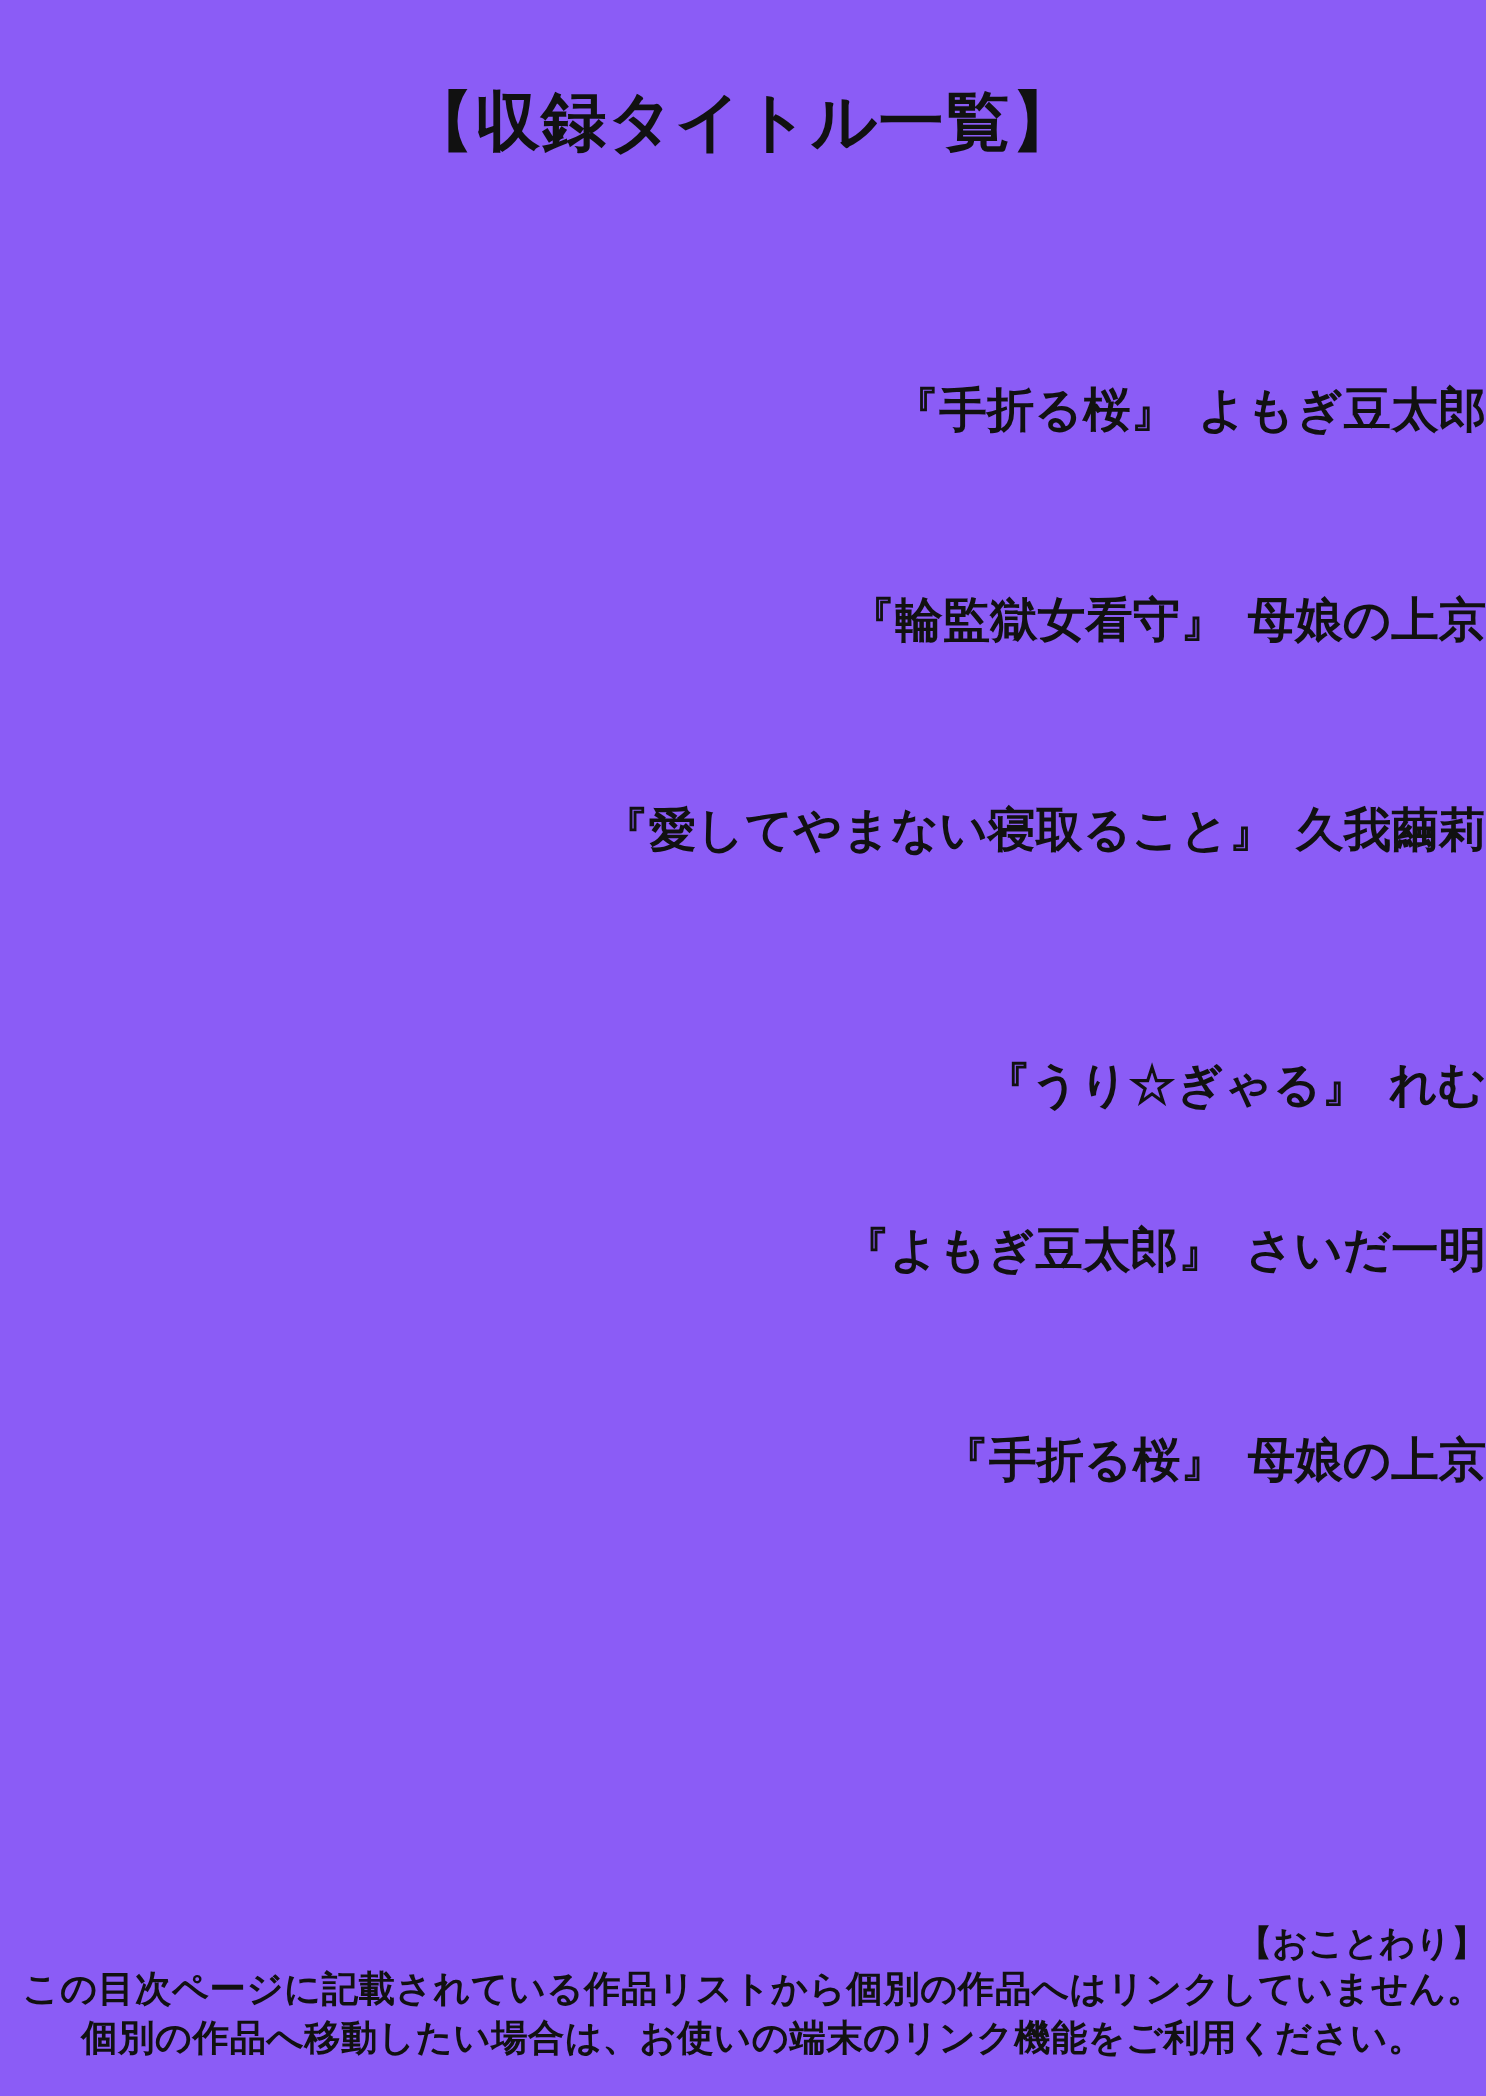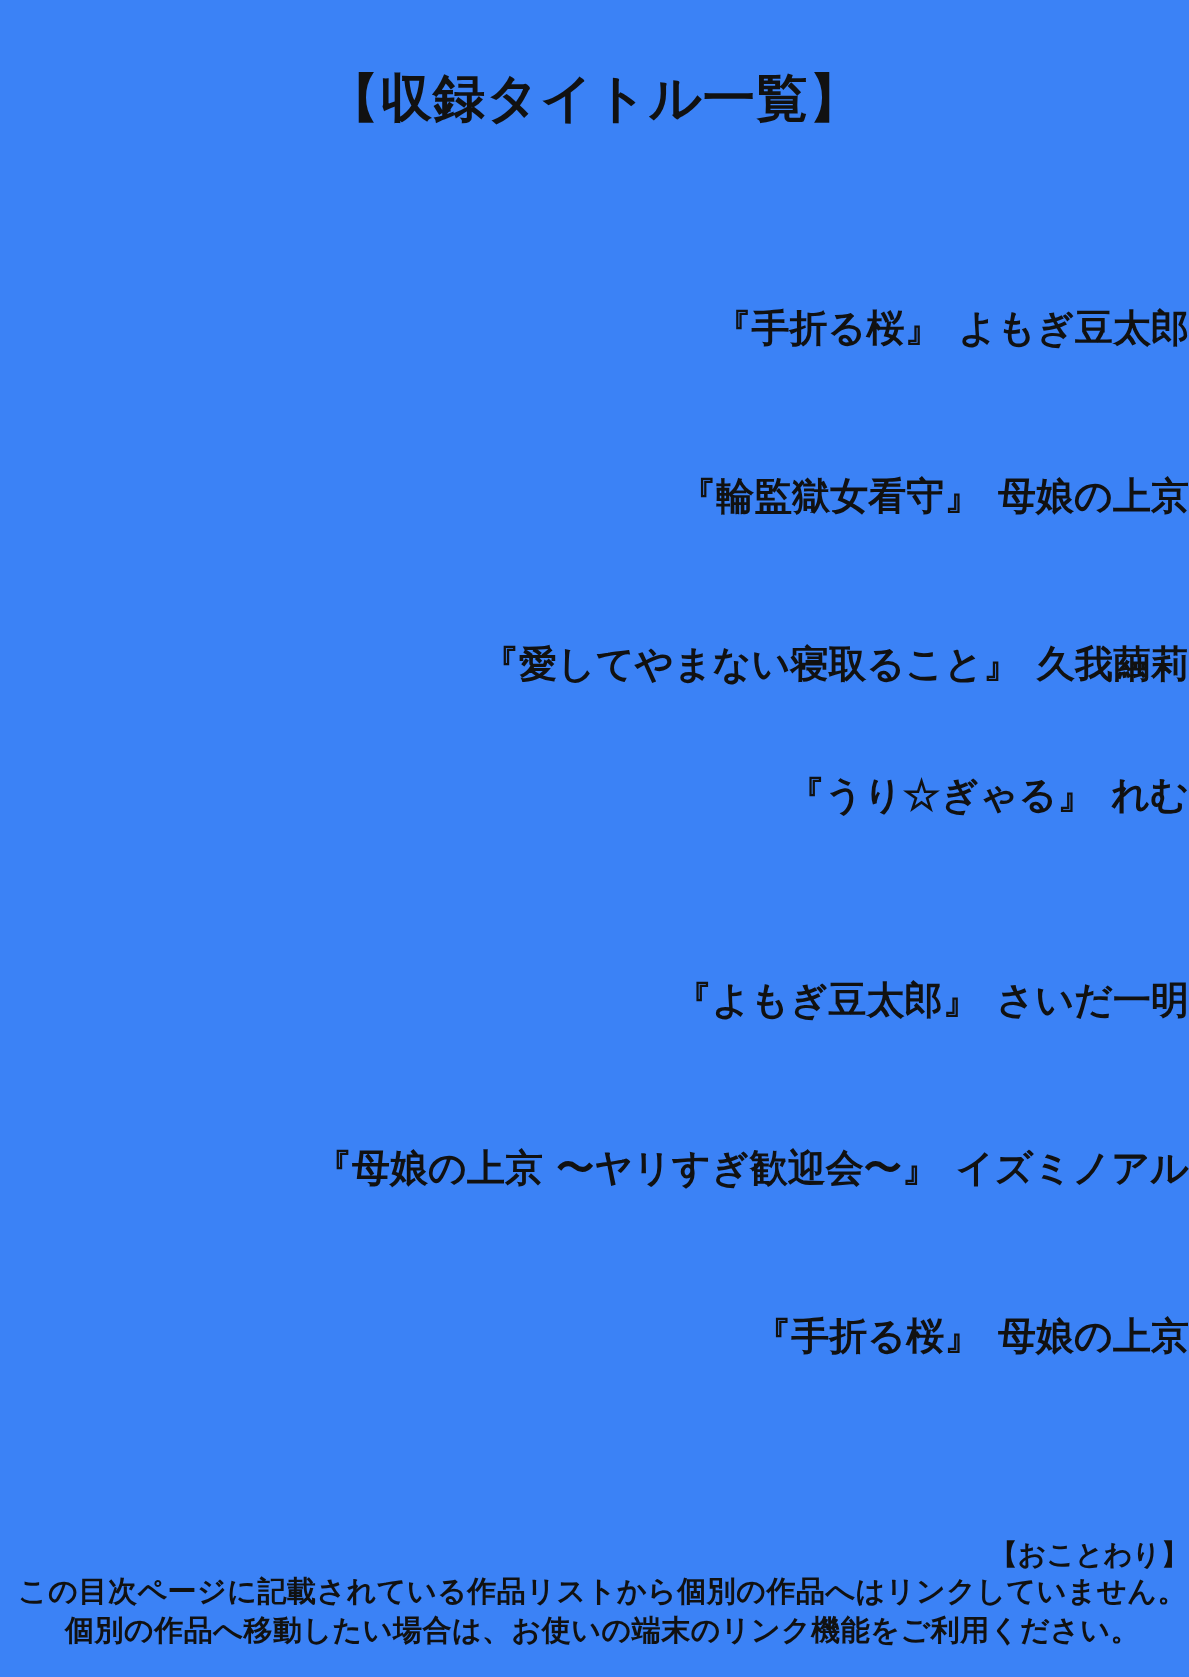--- a/index.html
+++ b/index.html
@@ -4,21 +4,21 @@
 <style>
   html, body {
     margin: 0;
     padding: 0;
     background: #ffffff;
   }
   .page {
     position: relative;
     width: 1189px;
     height: 1677px;
-    background: #3b82f6;
+    background: #8b5cf6;
     color: #111111;
     overflow: hidden;
     margin: 0 auto;
   }
   .page-title {
     position: absolute;
     top: 62px;
     left: 0;
     right: 0;
     margin: 0;
@@ -48,21 +48,21 @@
     line-height: 46px;
     color: #111111;
     white-space: nowrap;
   }
   .entry .author {
     margin-left: 0.42em;
   }
   .entry:nth-child(1) { top: 305px; }
   .entry:nth-child(2) { top: 473px; }
   .entry:nth-child(3) { top: 641px; }
-  .entry:nth-child(4) { top: 772px; }
+  .entry:nth-child(4) { top: 845px; }
   .entry:nth-child(5) { top: 977px; }
   .entry:nth-child(6) { top: 1145px; }
   .entry:nth-child(7) { top: 1313px; }
   .notice {
     position: absolute;
     top: 1538px;
     left: 0;
     right: 0;
     text-align: center;
     font-family: "DejaVu Sans", "Liberation Sans", sans-serif;
@@ -105,23 +105,20 @@
     </div>
 
     <div class="entry">
       <span>『うり☆ぎゃる』</span><span class="author">れむ</span>
     </div>
 
     <div class="entry">
       <span>『よもぎ豆太郎』</span><span class="author">さいだ一明</span>
     </div>
 
-    <div class="entry">
-      <span>『母娘の上京 〜ヤリすぎ歓迎会〜』</span><span class="author">イズミノアル</span>
-    </div>
 
     <div class="entry">
       <span>『手折る桜』</span><span class="author">母娘の上京</span>
     </div>
 
   </div>
 
   <div class="notice">
     <div class="notice-heading">【おことわり】</div>
     <div class="notice-line">この目次ページに記載されている作品リストから個別の作品へはリンクしていません。</div>

